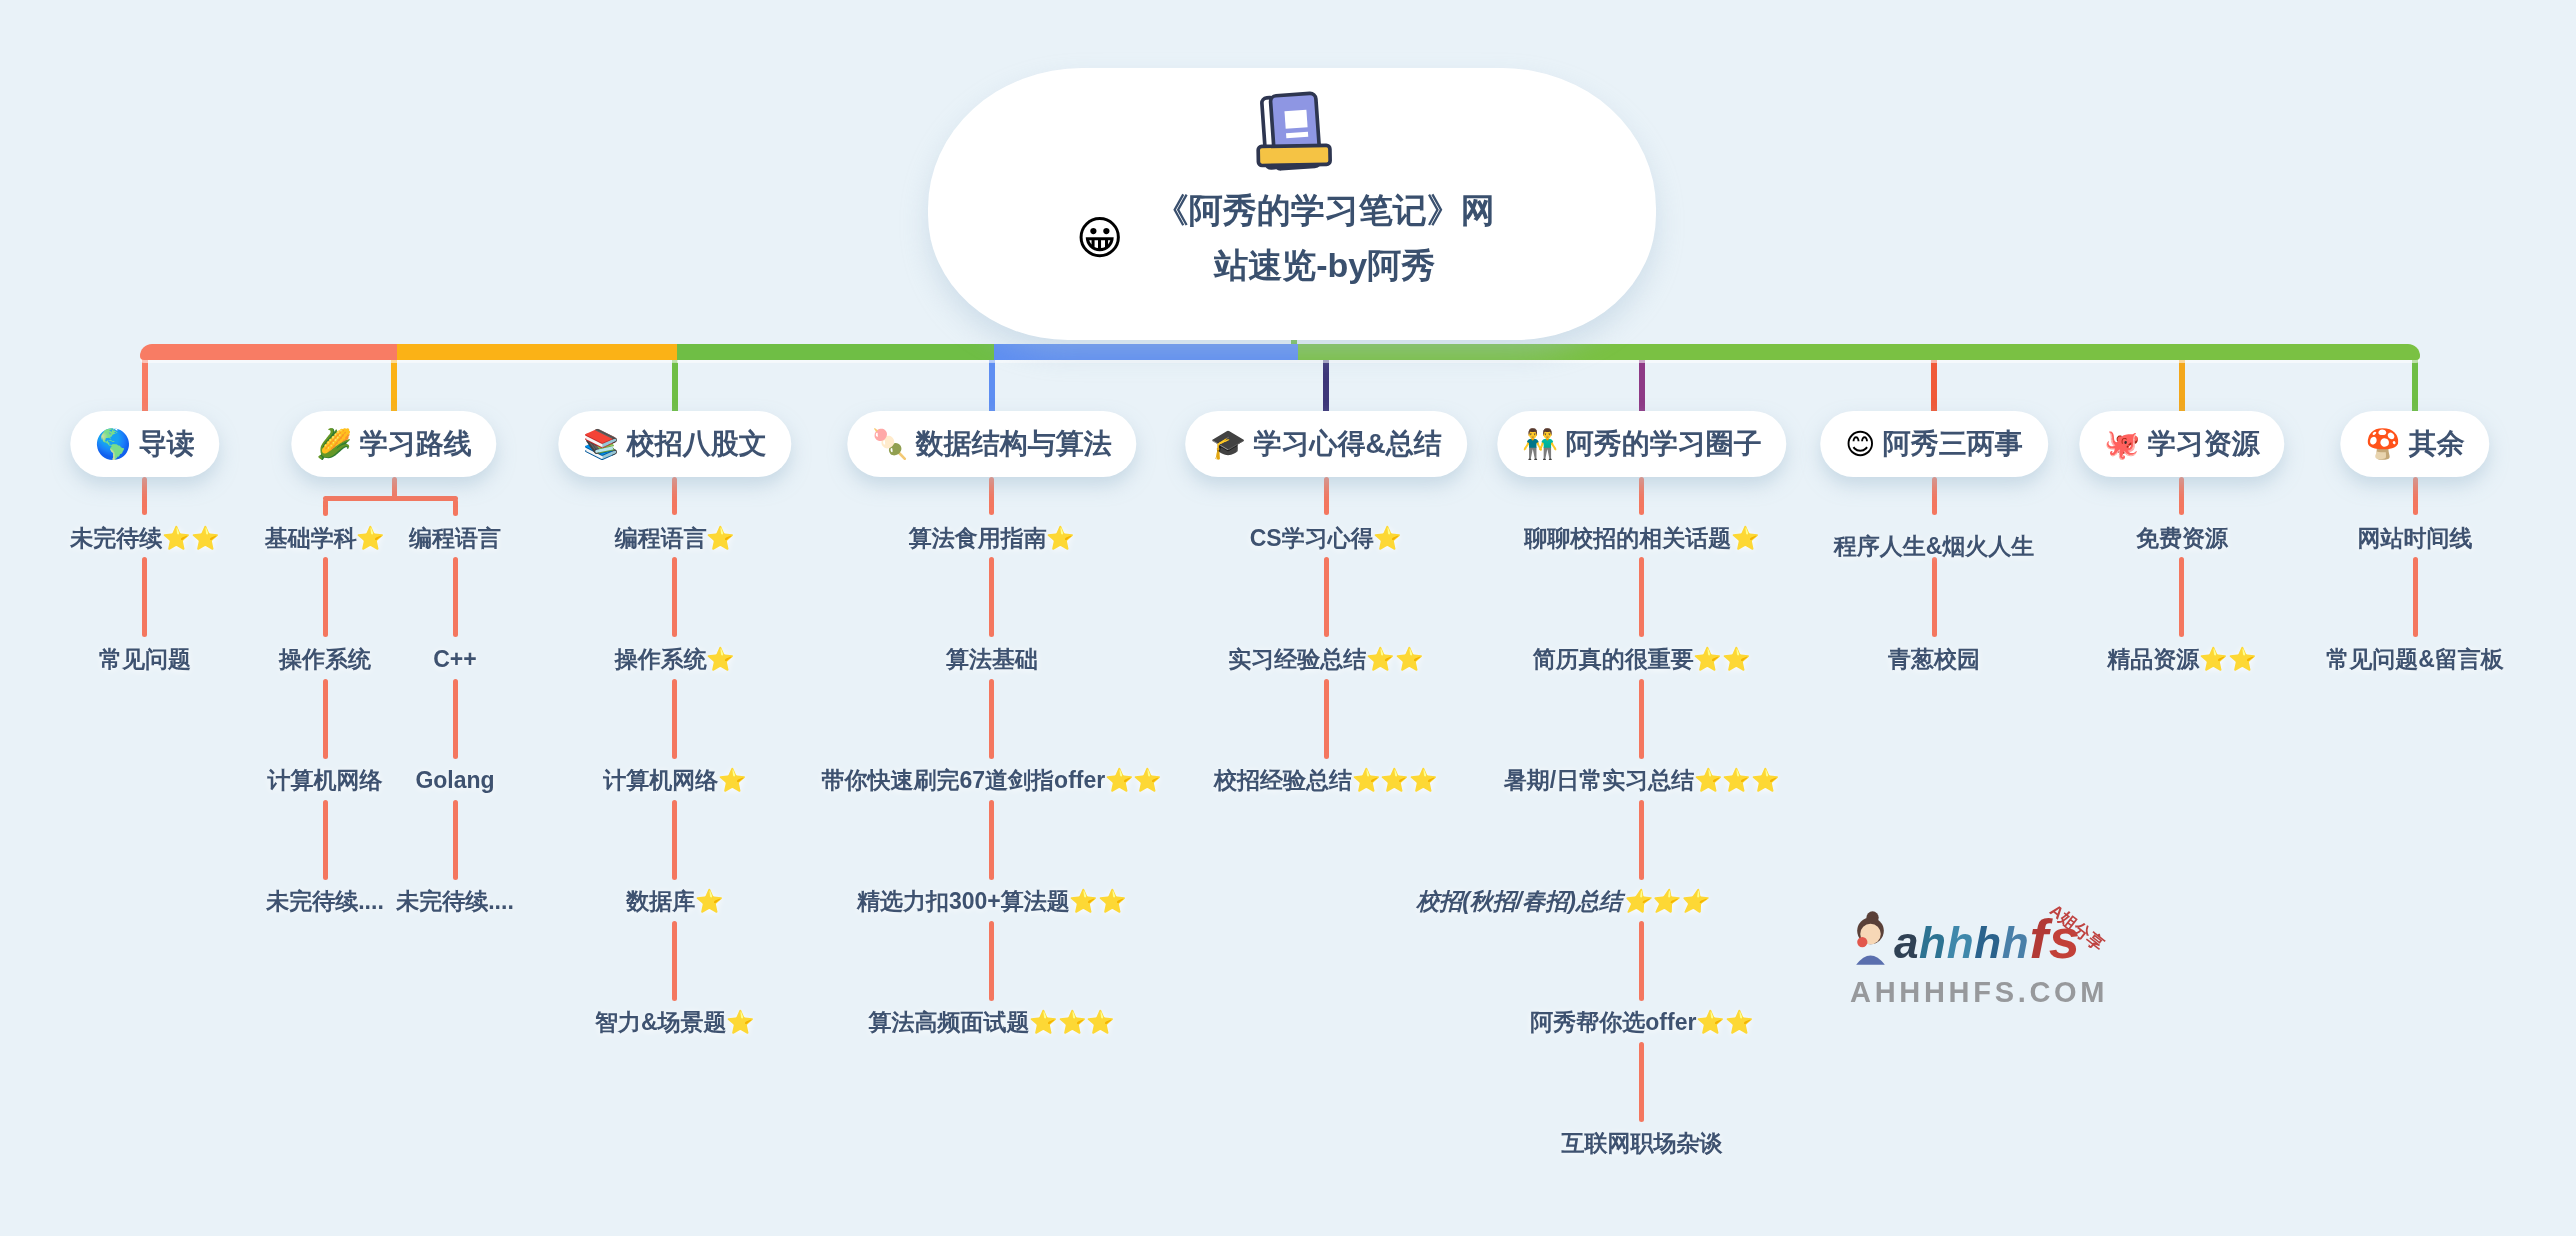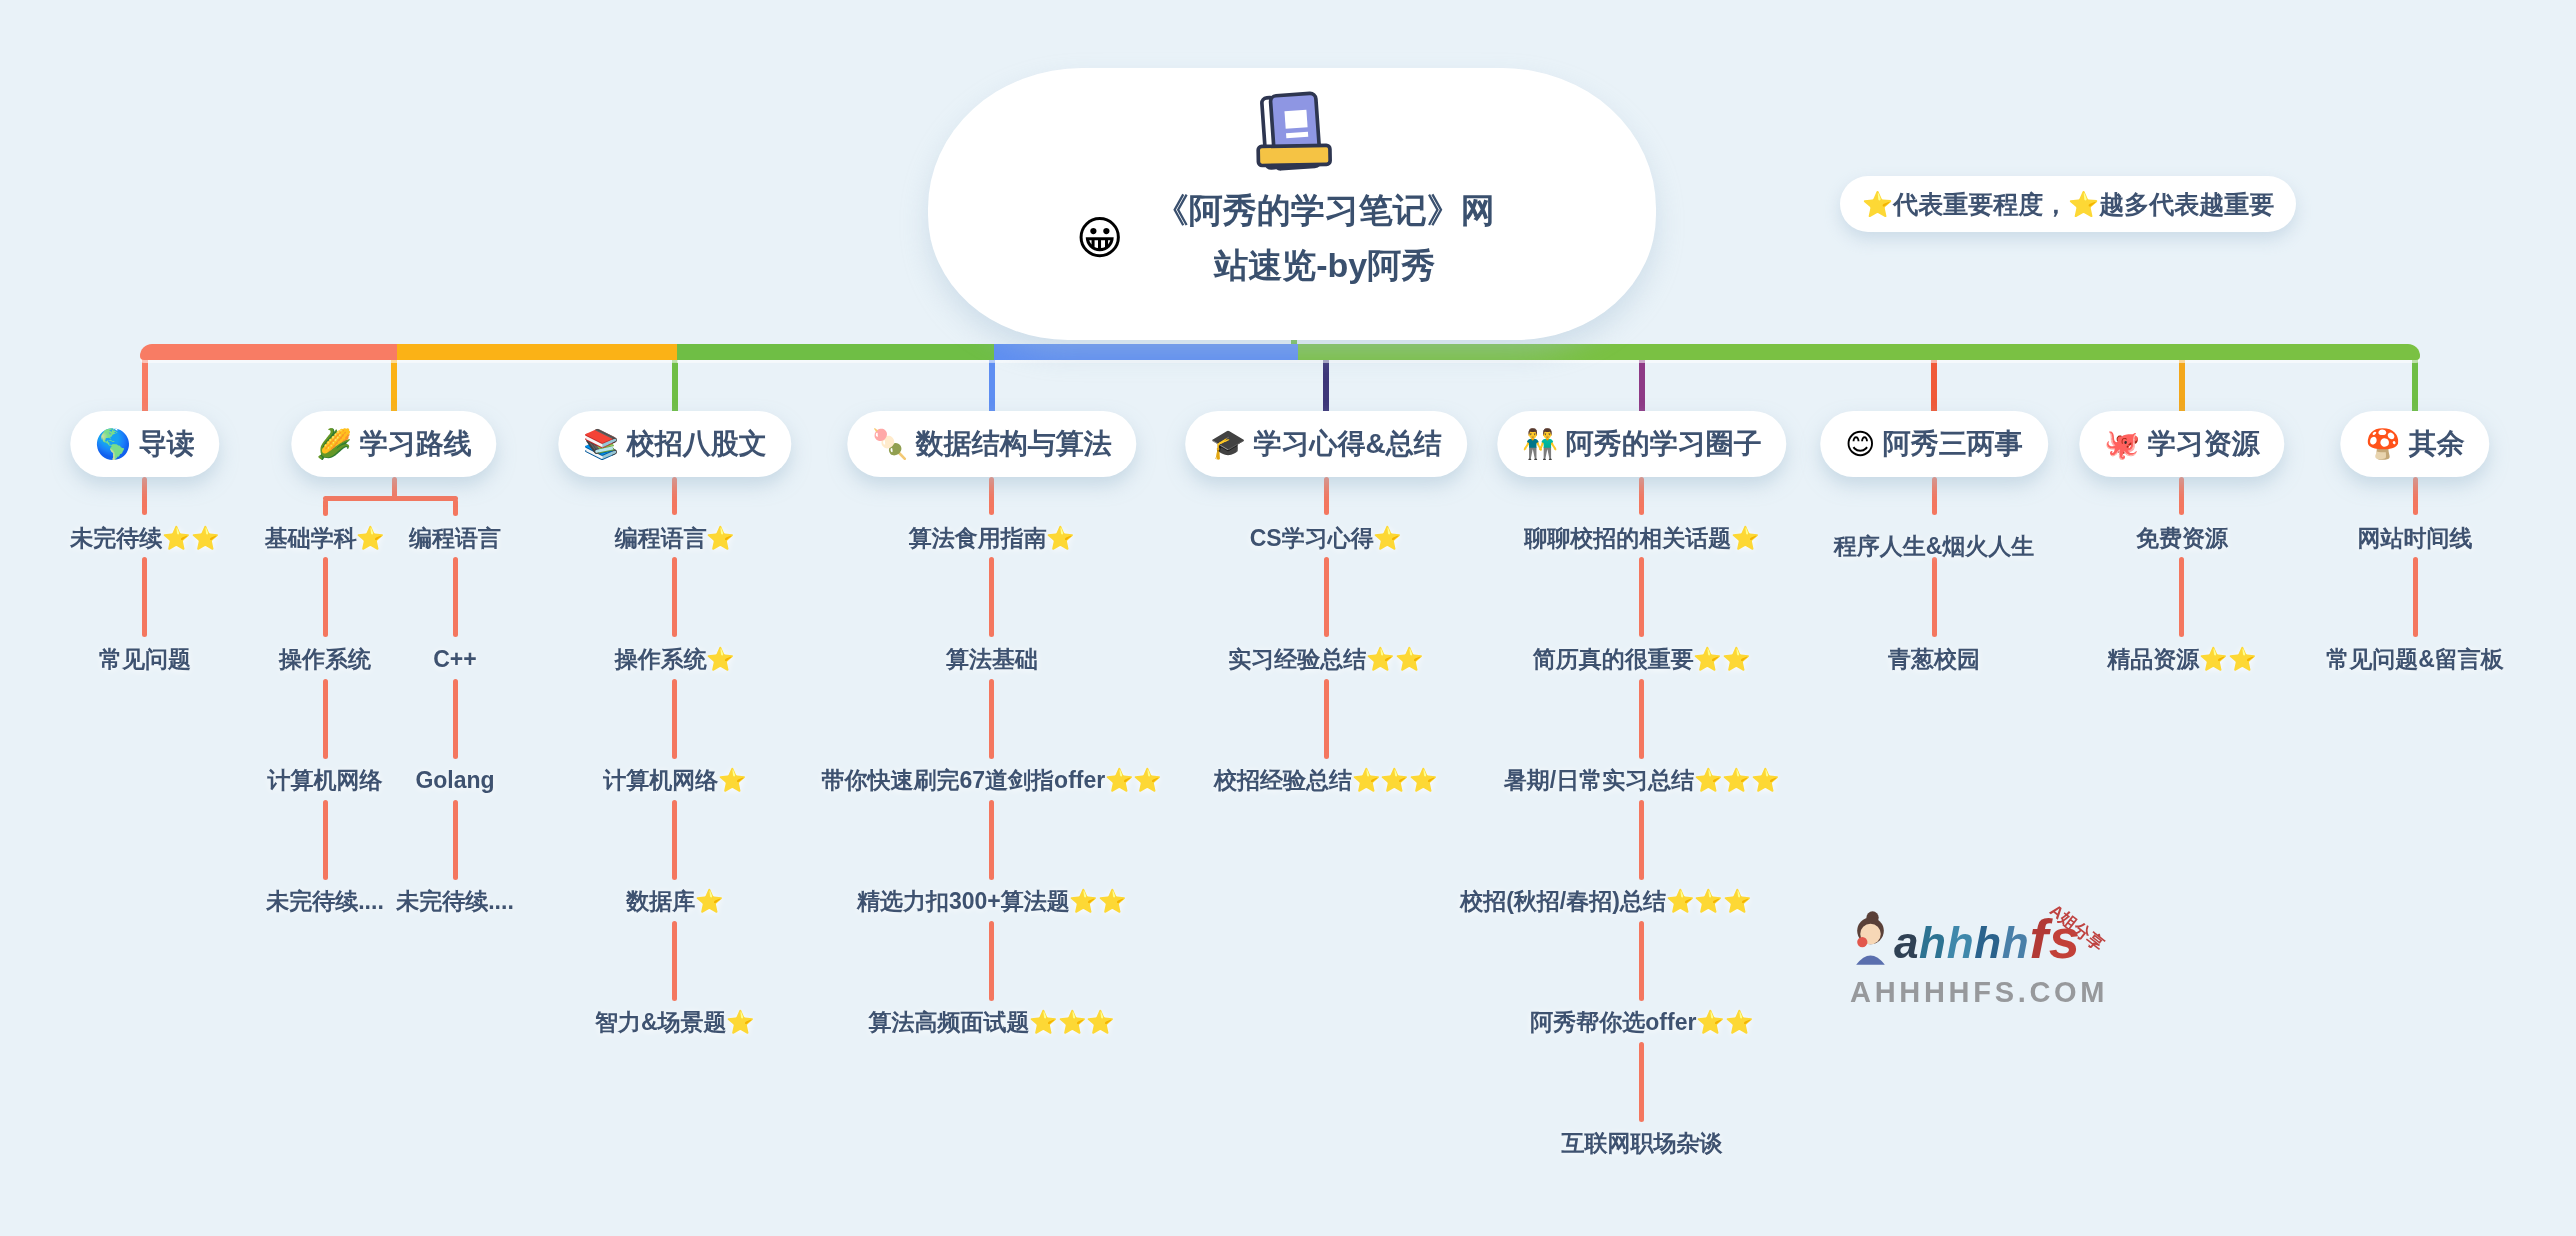--- a/index.html
+++ b/index.html
@@ -84,21 +84,20 @@
         <rect x="48" y="58" width="30" height="7" fill="#ffffff"></rect>
         <rect x="8" y="76" width="98" height="26" rx="5" fill="#f5c344" stroke="#2e3650" stroke-width="5" transform="rotate(3 57 89)"></rect>
       </g>
     </svg>
     <div class="central-title-row">
       <span class="central-emoji">😀</span>
       <div class="central-title">《阿秀的学习笔记》网站速览-by阿秀</div>
     </div>
   </div>
 
-  <div class="legend">⭐代表重要程度，⭐越多代表越重要</div>
 
   <div class="watermark">
     <div class="logo-row">
       <svg class="logo-avatar" viewBox="0 0 40 52" aria-hidden="true">
         <circle cx="22" cy="6" r="6" fill="#5a4038"></circle>
         <circle cx="20" cy="19" r="13" fill="#5a4038"></circle>
         <circle cx="20" cy="22" r="10" fill="#f7d7b6"></circle>
         <circle cx="12" cy="30" r="5" fill="#e2574c"></circle>
         <path d="M6 52 Q20 34 34 52 Z" fill="#5a6fae"></path>
       </svg>
@@ -195,21 +194,21 @@
       <span class="b-emoji">👬</span>
       <span class="b-label">阿秀的学习圈子</span>
     </div>
     <div class="vline" style="left: 1639px; top: 477px; height: 38px; background: rgb(244, 119, 95);"></div>
     <div class="node" style="left: 1642px; top: 538px;">聊聊校招的相关话题⭐</div>
     <div class="vline" style="left: 1639px; top: 557px; height: 80px; background: rgb(244, 119, 95);"></div>
     <div class="node" style="left: 1642px; top: 659px;">简历真的很重要⭐⭐</div>
     <div class="vline" style="left: 1639px; top: 679px; height: 80px; background: rgb(244, 119, 95);"></div>
     <div class="node" style="left: 1642px; top: 780px;">暑期/日常实习总结⭐⭐⭐</div>
     <div class="vline" style="left: 1639px; top: 800px; height: 80px; background: rgb(244, 119, 95);"></div>
-    <div class="node" style="left: 1606px; top: 901px;">校招(秋招/春招)总结⭐⭐⭐</div>
+    <div class="node" style="left: 1562px; top: 901px; font-style: italic;">校招(秋招/春招)总结⭐⭐⭐</div>
     <div class="vline" style="left: 1639px; top: 921px; height: 80px; background: rgb(244, 119, 95);"></div>
     <div class="node" style="left: 1642px; top: 1022px;">阿秀帮你选offer⭐⭐</div>
     <div class="vline" style="left: 1639px; top: 1042px; height: 80px; background: rgb(244, 119, 95);"></div>
     <div class="node" style="left: 1642px; top: 1143px;">互联网职场杂谈</div>
     <div class="branch-bubble" style="left: 1934px; top: 444px;">
       <span class="b-emoji">😊</span>
       <span class="b-label">阿秀三两事</span>
     </div>
     <div class="vline" style="left: 1932px; top: 477px; height: 38px; background: rgb(244, 119, 95);"></div>
     <div class="node" style="left: 1934px; top: 538px; margin-top: 8px;">程序人生&amp;烟火人生</div>

